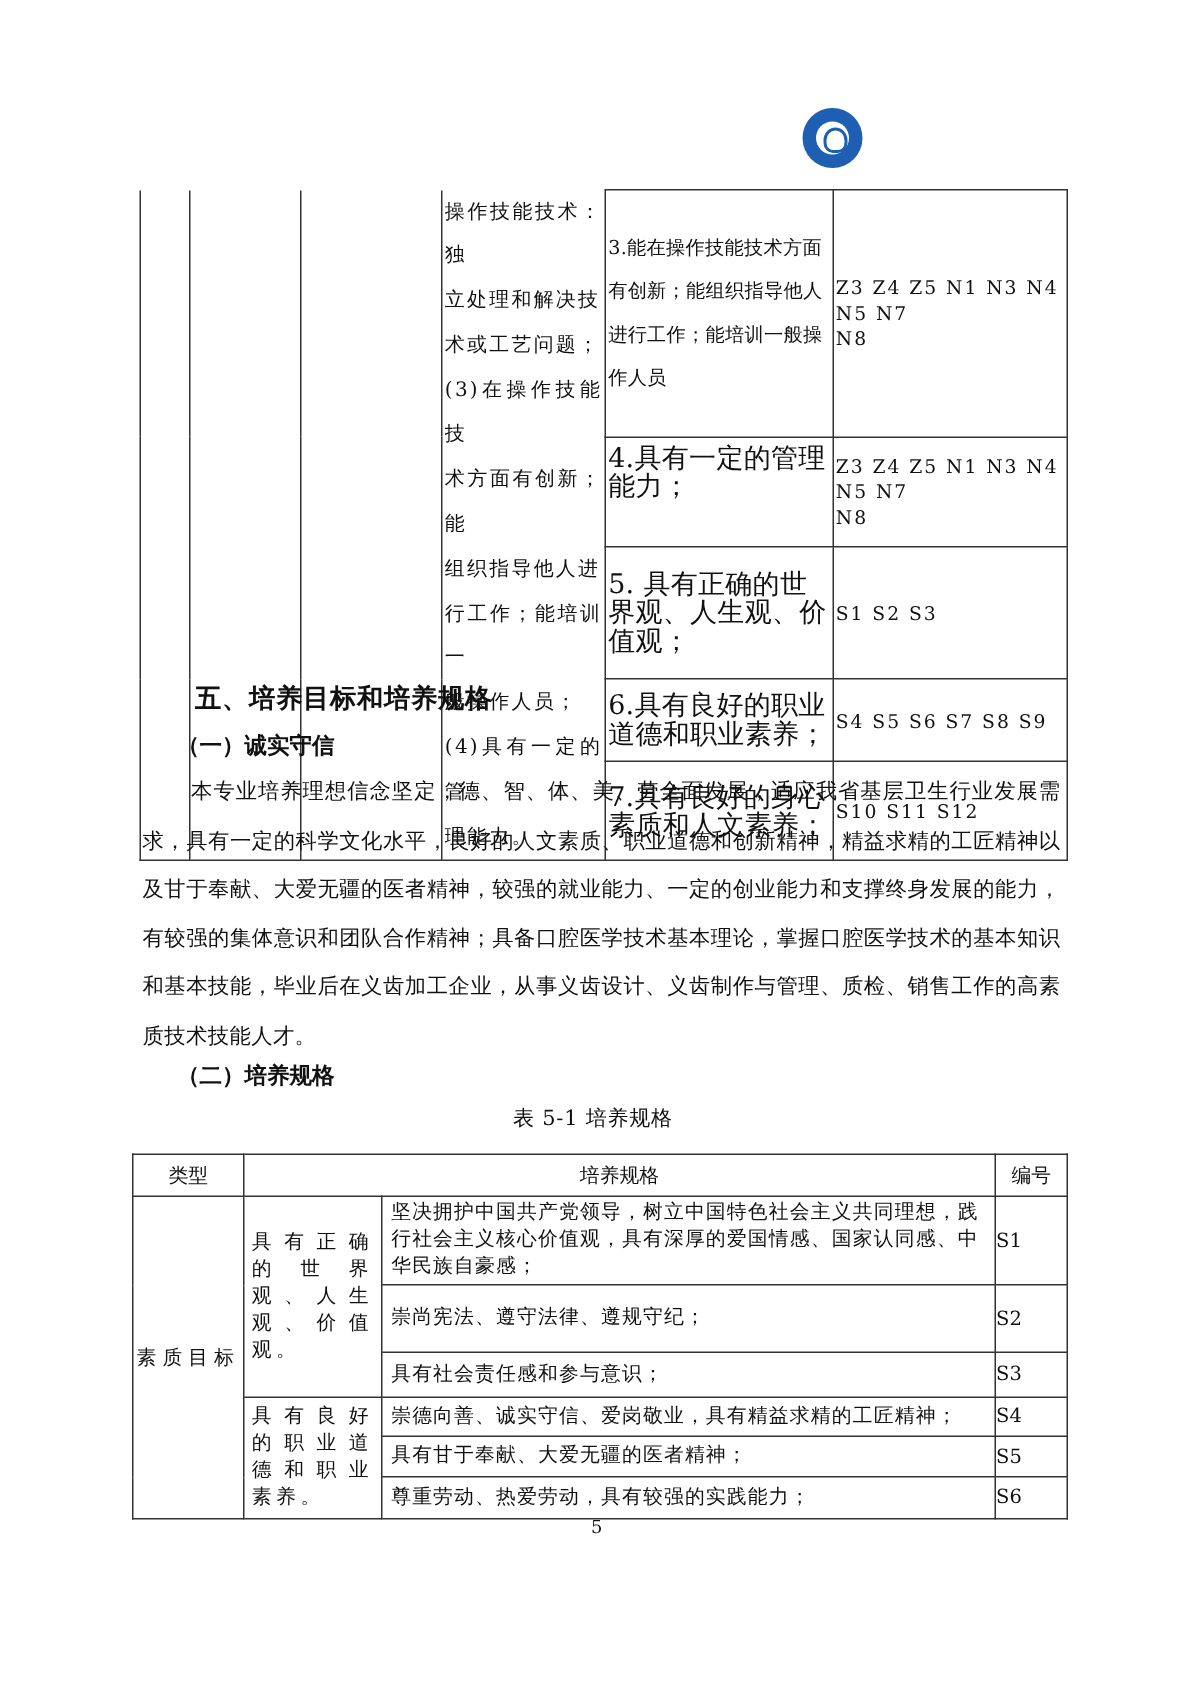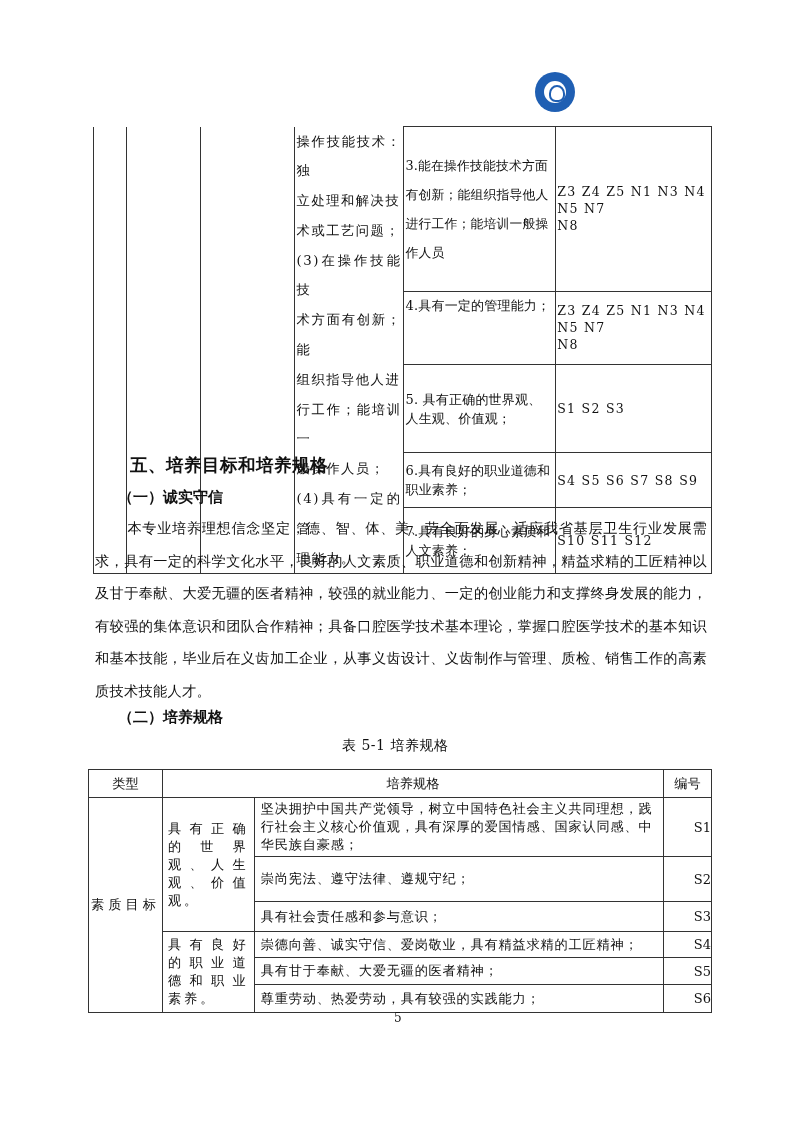--- a/index.html
+++ b/index.html
@@ -14,38 +14,38 @@
   .logo-en { color:#1f4f9f; font-size:4.5px; letter-spacing:0.1px; white-space:nowrap; font-family:"DejaVu Sans",sans-serif; }
 
   table { border-collapse:collapse; position:absolute; }
   td { border:1px solid #0ea5e9; padding:0; vertical-align:middle; }
 
   
   .t1 { left:93px; top:126px; width:619px; font-size:13px; }
   .t1 td { border-color:#333; }
   .t1 .blank { border-top:none; }
   .col4 { line-height:29.8px; padding:0 2px !important; text-align:justify; font-size:13.3px; letter-spacing:1.5px; vertical-align:top; border-top:none !important; }
-  .c5 { padding:0 1px; font-size:13px; line-height:19px; letter-spacing:0.2px; }
+  .c5 { padding:0 1px; font-size:18px; line-height:19px; letter-spacing:0.2px; }
   .c5-3 { line-height:29px; font-size:12.8px; }
   .c6 { padding:0 1px; font-family:"DejaVu Serif",serif; font-size:12.5px; line-height:17px; letter-spacing:1.3px; }
   .c6-n8 { display:block; }
 
   .h1 { position:absolute; left:130px; top:453px; font-family:"DejaVu Sans","Liberation Sans",sans-serif; font-weight:bold; font-size:17.5px; letter-spacing:0.5px; }
   .h2 { position:absolute; font-family:"DejaVu Sans","Liberation Sans",sans-serif; font-weight:bold; font-size:15px; }
   .para { position:absolute; left:95px; top:512px; width:612px; font-size:14.2px; line-height:32.5px; text-align:justify; letter-spacing:0.3px; }
   .para .indent { display:inline-block; width:32px; }
   .caption { position:absolute; left:342px; top:737px; font-size:14px; letter-spacing:0.5px; }
 
   .t2 { left:88px; top:769px; width:624px; font-size:13.2px; }
   .t2 td { border-color:#333; }
   .t2 .head td { height:27px; text-align:center; }
   .t2 .lead { text-align:center; letter-spacing:4px; }
   .t2 .cat { padding:0 5px; letter-spacing:3px; line-height:18px; text-align:justify; }
   .t2 .spec { padding:2px 6px; line-height:18px; letter-spacing:0.8px; }
-  .t2 .code { text-align:right; font-size:13px; }
+  .t2 .code { text-align:left; font-size:13px; }
 
   .pageno { position:absolute; left:394px; top:1011px; font-size:12px; }
 </style>
 </head>
 <body>
 
 <div class="logo">
   <div class="logo-mark"></div>
 </div>
 

